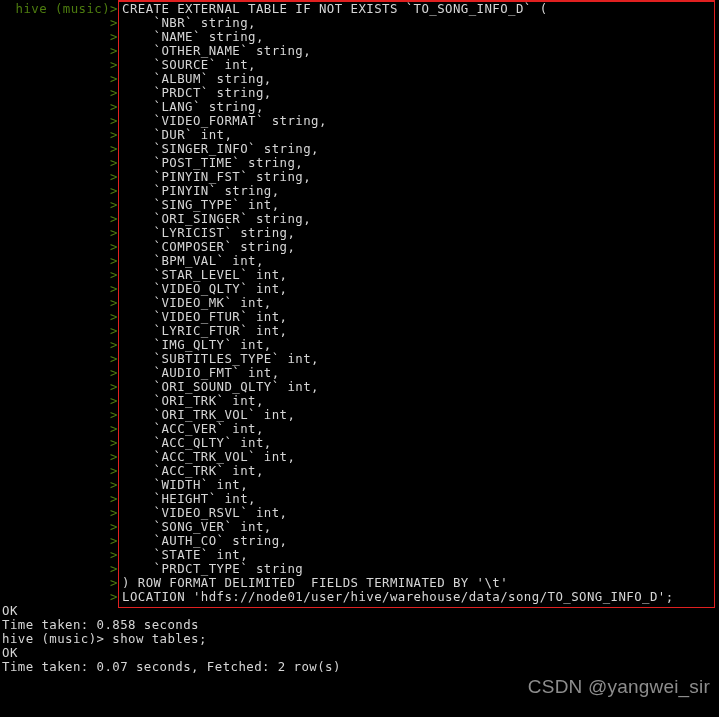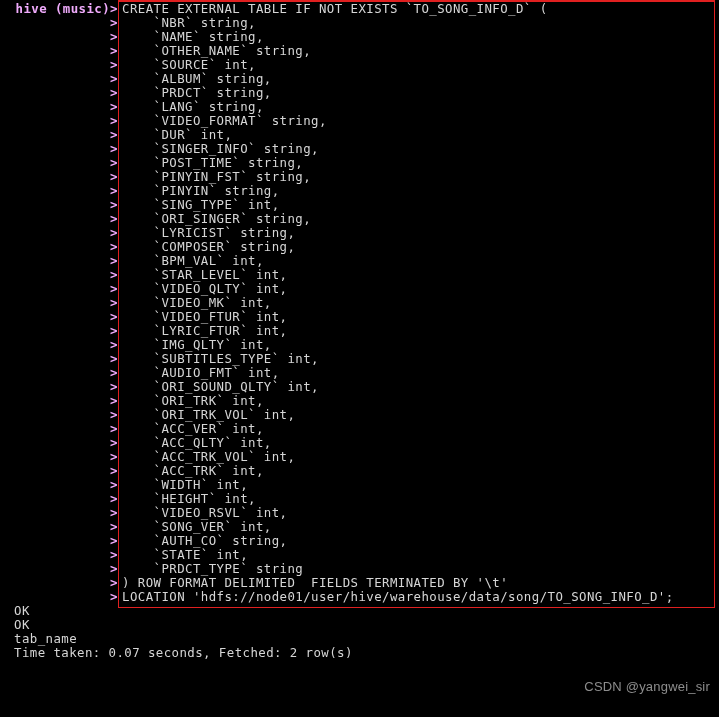--- a/index.html
+++ b/index.html
@@ -73,43 +73,42 @@
     letter-spacing: 0.42px;
     color: #d6d6d6;
   }
 
   
   .row .gutter {
     display: inline-block;
     width: 118px;
     text-align: right;
     white-space: pre;
-    color: #f0abfc;
-    font-weight: bold;
+    color: #4d7c0f;
   }
   .row .content {
     display: inline-block;
     padding-left: 4px;
     white-space: pre;
     color: #d6d6d6;
   }
 
   
   .row.plain .content {
-    padding-left: 14px;
+    padding-left: 2px;
   }
 
   
   #watermark {
     position: absolute;
     right: 9px;
     bottom: 23px;
     color: #8d8d8d;
     font-family: "Liberation Sans", sans-serif;
-    font-size: 13px;
+    font-size: 19px;
     letter-spacing: 0.2px;
     z-index: 6;
     white-space: pre;
   }
 </style>
 </head>
 <body>
 
 <div id="terminal">
 
@@ -154,22 +153,23 @@
         <div class="row"><span class="gutter">&gt;</span><span class="content">    `VIDEO_RSVL` int,</span></div>
         <div class="row"><span class="gutter">&gt;</span><span class="content">    `SONG_VER` int,</span></div>
         <div class="row"><span class="gutter">&gt;</span><span class="content">    `AUTH_CO` string,</span></div>
         <div class="row"><span class="gutter">&gt;</span><span class="content">    `STATE` int,</span></div>
         <div class="row"><span class="gutter">&gt;</span><span class="content">    `PRDCT_TYPE` string</span></div>
         <div class="row"><span class="gutter">&gt;</span><span class="content">) ROW FORMAT DELIMITED  FIELDS TERMINATED BY '\t'</span></div>
         <div class="row"><span class="gutter">&gt;</span><span class="content">LOCATION 'hdfs://node01/user/hive/warehouse/data/song/TO_SONG_INFO_D';</span></div>
       </div>
     <div id="output-lines">
         <div class="row plain"><span class="content">OK</span></div>
+        <div class="row plain"><span class="content">Time taken: 0.858 seconds</span></div>
+        <div class="row plain"><span class="content">hive (music)&gt; show tables;</span></div>
         <div class="row plain"><span class="content">OK</span></div>
-        <div class="row plain"><span class="content">tab_name</span></div>
         <div class="row plain"><span class="content">Time taken: 0.07 seconds, Fetched: 2 row(s)</span></div>
       </div>
   </div>
 
   <div id="sql-highlight-box"></div>
 
   <div id="watermark">CSDN @yangwei_sir</div>
 
 </div>
 

